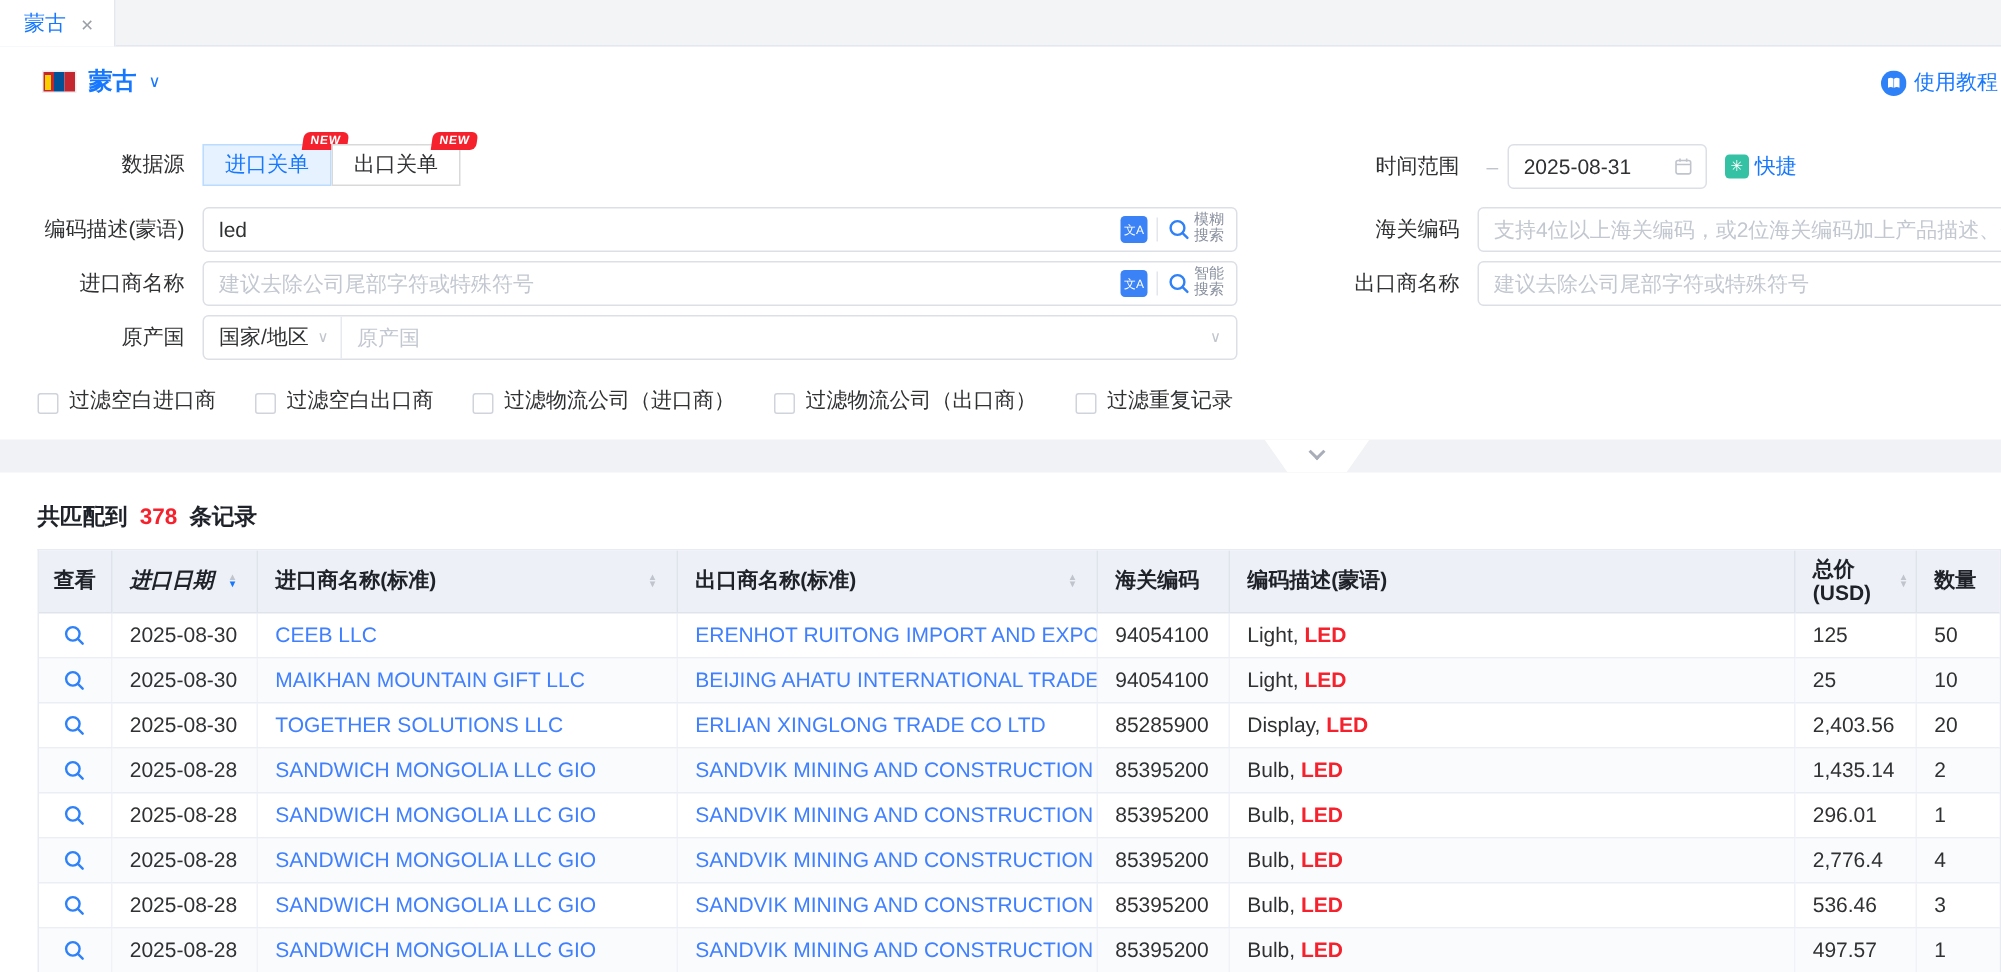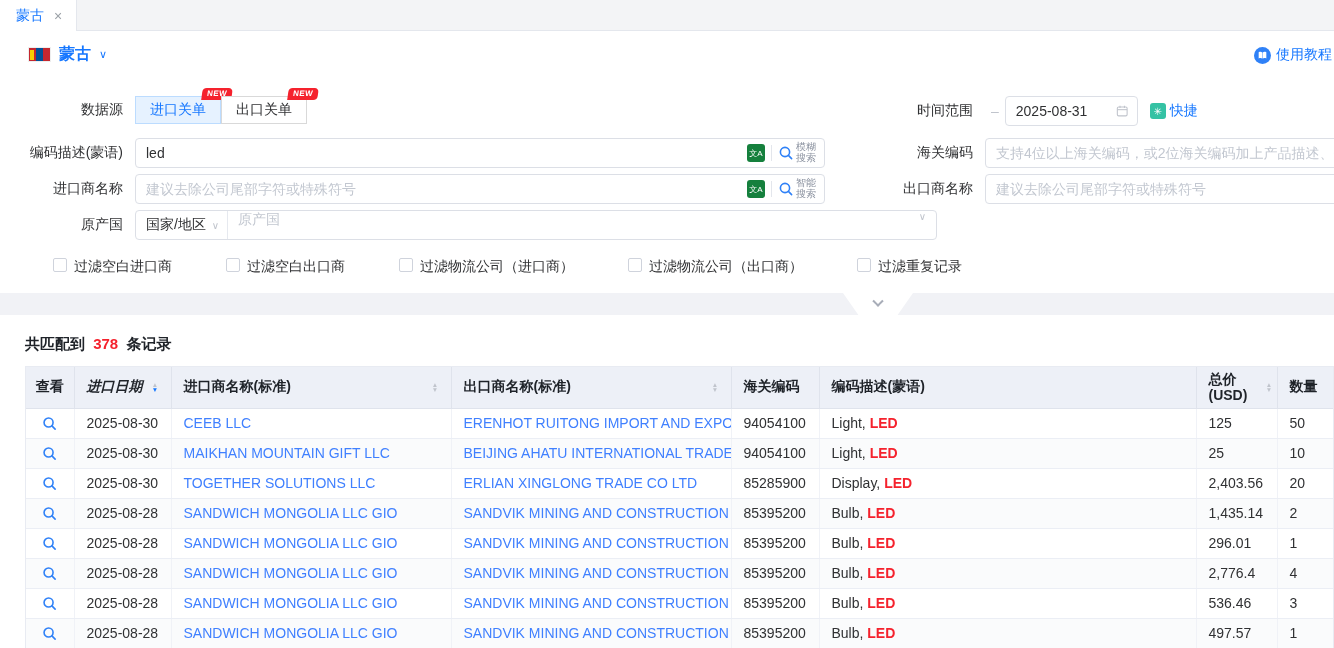--- a/index.html
+++ b/index.html
@@ -42,44 +42,44 @@
   .new-badge { position:absolute; top:-9px; right:-12px; background:#f5222d; color:#fff; font-size:8px;
     font-weight:bold; padding:1px 5px 2px; border-radius:4px 4px 4px 0; transform:skewX(-8deg); letter-spacing:.5px; }
 
   .inp { height:30px; border:1px solid #dcdfe6; border-radius:4px; background:#fff;
     display:flex; align-items:center; overflow:hidden; }
   .inp input { border:0; outline:0; flex:1; height:100%; padding:0 10px; font-size:14px; color:#303133;
     font-family:inherit; background:transparent; min-width:0; }
   .inp input::placeholder { color:#c2c7d0; }
   .inp-wide { width:690px; }
   .inp-suffix { display:flex; align-items:center; gap:6px; padding-right:6px; flex:none; }
-  .trans-ic { width:18px; height:18px; background:#15803d; border-radius:3px; color:#fff; font-size:8px;
+  .trans-ic { width:18px; height:18px; background:#3b82f6; border-radius:3px; color:#fff; font-size:8px;
     display:flex; align-items:center; justify-content:center; cursor:pointer; }
   .suffix-div { width:1px; height:16px; background:#e3e6ec; }
   .search-mode { display:flex; align-items:center; gap:2px; cursor:pointer;font-family:Liberation Mono, monospace; }
   .search-mode-txt { font-size:10px; color:#8a919f; width:22px; line-height:11px; }
 
-  .origin-ctl { width:802px; height:30px; border:1px solid #dcdfe6; border-radius:4px; display:flex; align-items:flex-start; }
+  .origin-ctl { width:690px; height:30px; border:1px solid #dcdfe6; border-radius:4px; display:flex; align-items:center; }
   .origin-sel { width:92px; height:100%; border-right:1px solid #e6e9ef; display:flex; align-items:center;
     justify-content:space-between; padding:0 8px 0 10px; cursor:pointer; flex:none; }
   .origin-sel .caret, .origin-caret { color:#c0c4cc; font-size:10px; }
   .origin-ctl input { border:0; outline:0; flex:1; padding:0 10px; font-size:14px; color:#303133; font-family:inherit; min-width:0; }
   .origin-ctl input::placeholder { color:#c2c7d0; }
 
   .date-box { width:136px; height:30px; border:1px solid #dcdfe6; border-radius:4px; display:flex;
     align-items:center; padding:0 8px 0 10px; background:#fff; }
   .date-box input { border:0; outline:0; width:100%; font-size:14px; color:#303133; font-family:inherit; }
   .date-sep { color:#c0c4cc; margin:0 6px; }
   .quick { display:flex; align-items:center; gap:4px; margin-left:12px; cursor:pointer; white-space:nowrap; }
   .quick-ic { width:16px; height:16px; background:#35c2a4; border-radius:3px; color:#fff; font-size:10px;
     display:flex; align-items:center; justify-content:center; }
   .quick-label { color:#1677ff; font-size:14px; }
 
   .cb-row { position:absolute; top:258px; left:25px; display:flex; gap:26px; align-items:center; }
-  .cb { display:flex; align-items:flex-start; gap:7px; cursor:pointer;margin-left:28px; }
+  .cb { display:flex; align-items:flex-end; gap:7px; cursor:pointer; }
   .cb-box { width:14px; height:14px; border:1px solid #cfd3dc; border-radius:2px; background:#fff; flex:none; }
   .cb-label { color:#303133; font-size:14px; white-space:nowrap; }
 
   
   .collapse-band { position:absolute; top:293px; left:0; right:0; height:22px; background:#f1f2f6; }
   .collapse-notch { position:absolute; left:843px; top:0; width:70px; height:22px; background:#fff;
     clip-path:polygon(0 0,100% 0,78% 100%,22% 100%); display:flex; align-items:center; justify-content:center; cursor:pointer; }
   .collapse-chevron { width:8px; height:8px; border-right:2px solid #a8adb8; border-bottom:2px solid #a8adb8;
     transform:rotate(45deg) translate(-2px,-2px); }
 

